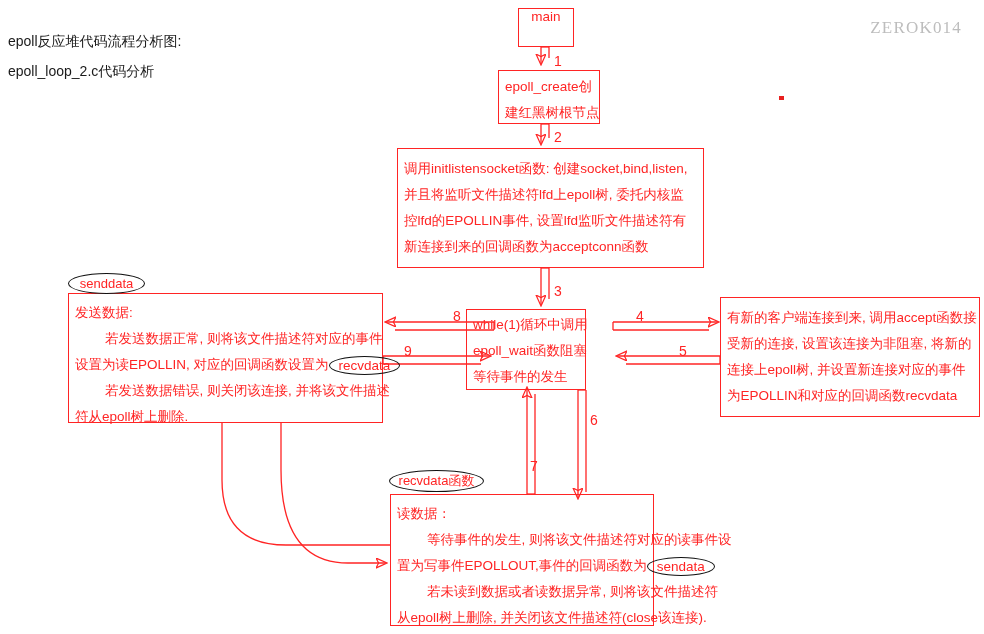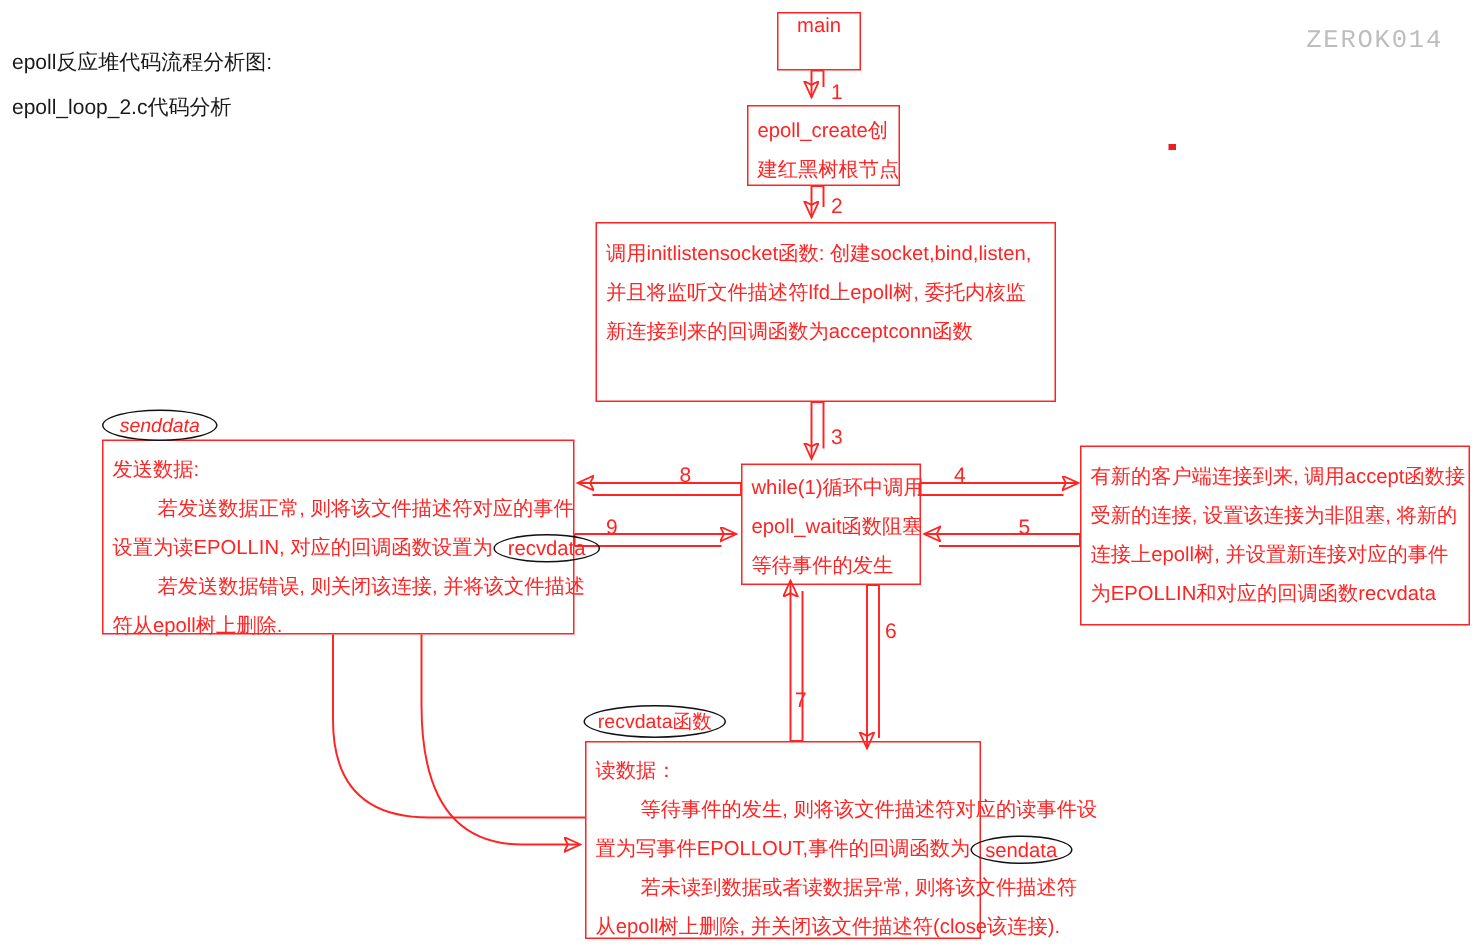--- a/index.html
+++ b/index.html
@@ -15,21 +15,21 @@
   svg.layer{position:absolute;left:0;top:0;width:984px;height:634px;pointer-events:none;}
 
   .title-block{
     position:absolute;left:8px;top:26px;
     color:#1a1a1a;font-size:14px;line-height:30px;
     white-space:nowrap;
   }
   .watermark{
     position:absolute;right:22px;top:18px;
     color:#bdbdbd;font-size:17px;letter-spacing:1.2px;
-    font-family:Liberation Mono, monospace;
+    font-family:Liberation Serif, serif;
   }
 
   .box{
     position:absolute;
     border:1.4px solid #ff2424;
     box-sizing:border-box;
     color:#ff2424;
     font-size:13.5px;
     background:transparent;
   }
@@ -132,37 +132,38 @@
   </div>
 
   <div class="box" style="left:498px;top:70px;width:102px;height:54px;padding-top:3px;">
     <div class="line">epoll_create创</div>
     <div class="line">建红黑树根节点</div>
   </div>
 
   <div class="box" style="left:397px;top:148px;width:307px;height:120px;padding-top:7px;">
     <div class="line">调用initlistensocket函数: 创建socket,bind,listen,</div>
     <div class="line">并且将监听文件描述符lfd上epoll树, 委托内核监</div>
+    <div class="line">控lfd的EPOLLIN事件, 设置lfd监听文件描述符有</div>
     <div class="line">新连接到来的回调函数为acceptconn函数</div>
   </div>
 
-  <div class="box" style="left:494px;top:309px;width:120px;height:81px;padding-top:2px;">
+  <div class="box" style="left:466px;top:309px;width:120px;height:81px;padding-top:2px;">
     <div class="line">while(1)循环中调用</div>
     <div class="line">epoll_wait函数阻塞</div>
     <div class="line">等待事件的发生</div>
   </div>
 
   <div class="box" style="left:720px;top:297px;width:260px;height:120px;padding-top:7px;">
     <div class="line">有新的客户端连接到来, 调用accept函数接</div>
     <div class="line">受新的连接, 设置该连接为非阻塞, 将新的</div>
     <div class="line">连接上epoll树, 并设置新连接对应的事件</div>
     <div class="line">为EPOLLIN和对应的回调函数recvdata</div>
   </div>
 
-  <div class="ell" style="left:68px;top:273px;width:77px;height:21px;font-style:italic;">
+  <div class="ell" style="left:68px;top:273px;width:77px;height:21px;">
     <span>senddata</span>
   </div>
   <div class="box" style="left:68px;top:293px;width:315px;height:130px;padding-top:6px;">
     <div class="line">发送数据:</div>
     <div class="line"><span class="ind"></span><span>若发送数据正常, 则将该文件描述符对应的事件</span></div>
     <div class="line"><span>设置为读EPOLLIN, 对应的回调函数设置为</span><span class="ell-inline">recvdata</span></div>
     <div class="line"><span class="ind"></span><span>若发送数据错误, 则关闭该连接, 并将该文件描述</span></div>
     <div class="line">符从epoll树上删除.</div>
   </div>
 

